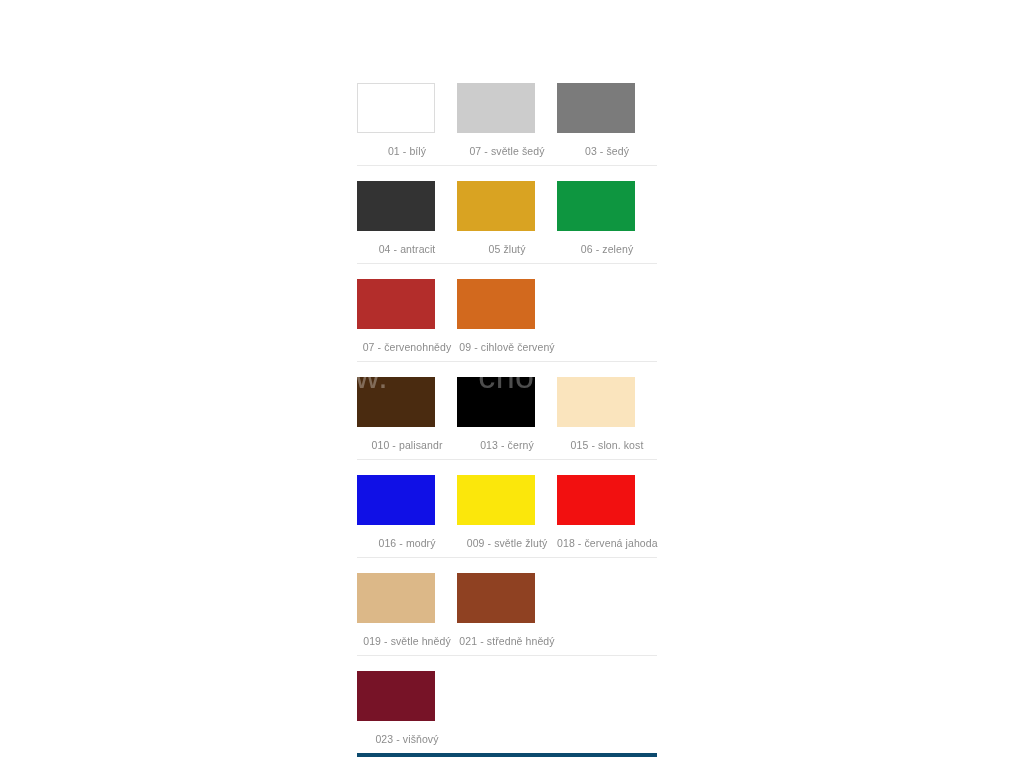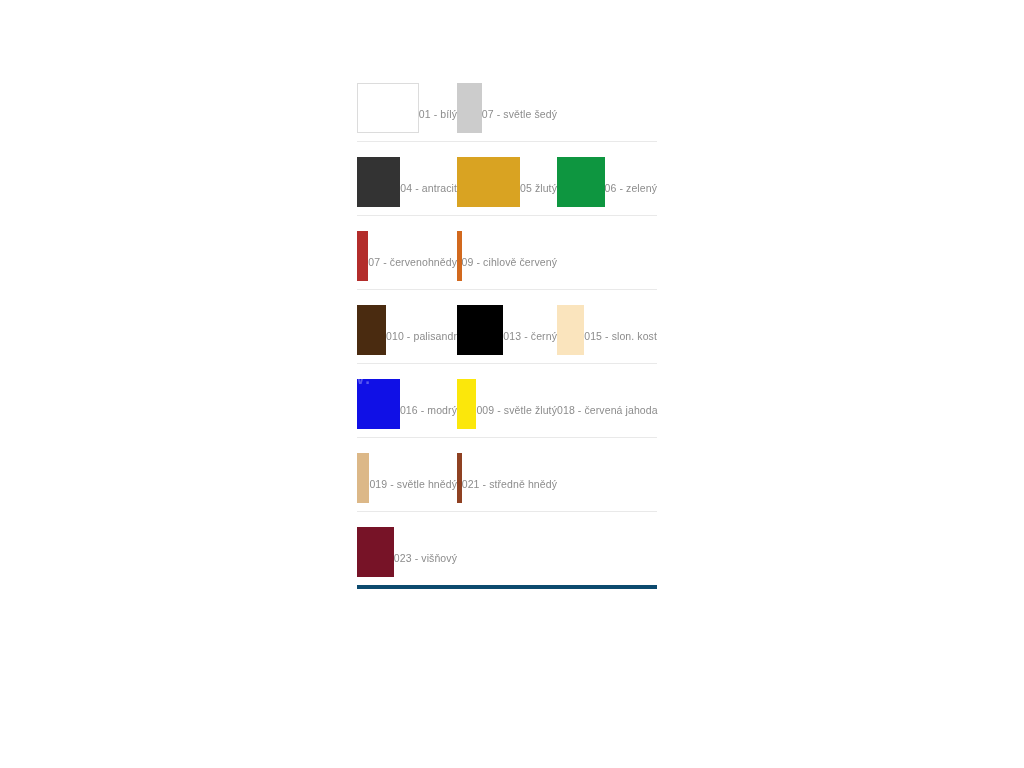--- a/index.html
+++ b/index.html
@@ -31,22 +31,21 @@
   .swatch-row:last-child {
     border-bottom: 4px solid #0c4a6e;
   }
 
   .swatch-cell {
     width: 100px;
     box-sizing: border-box;
     padding-top: 15px;
     padding-bottom: 8px;
     display: flex;
-    flex-direction: row;
-    align-items: center;
+    flex-direction: column;
   }
 
   .swatch-chip {
     width: 78px;
     height: 50px;
     display: block;
   }
   .swatch-chip.bordered {
     width: 76px;
     height: 48px;
@@ -72,21 +71,21 @@
   #watermark {
     position: absolute;
     left: 330px;
     top: 356px;
     width: 372px;
     height: 40px;
     pointer-events: none;
     display: flex;
     align-items: center;
     justify-content: space-between;
-    font-size: 24px;
+    font-size: 34px;
     line-height: 40px;
     color: #ffffff;
     opacity: 0.30;
     letter-spacing: 0.5px;
     white-space: nowrap;
     overflow: hidden;
   }
   #watermark span { display: block; }
 </style>
 </head>
@@ -94,20 +93,24 @@
 
 <div id="swatch-grid">
     <div class="swatch-row">
       <div class="swatch-cell">
         <div class="swatch-chip bordered" style="background-color: rgb(255, 255, 255);"></div>
         <div class="swatch-label">01 - bílý</div>
       </div>
       <div class="swatch-cell">
         <div class="swatch-chip" style="background-color: rgb(204, 204, 204);"></div>
         <div class="swatch-label">07 - světle šedý</div>
+      </div>
+      <div class="swatch-cell">
+        <div class="swatch-chip" style="background-color: rgb(123, 123, 123);"></div>
+        <div class="swatch-label">03 - šedý</div>
       </div>
     </div>
     <div class="swatch-row">
       <div class="swatch-cell">
         <div class="swatch-chip" style="background-color: rgb(51, 51, 51);"></div>
         <div class="swatch-label">04 - antracit</div>
       </div>
       <div class="swatch-cell">
         <div class="swatch-chip" style="background-color: rgb(217, 163, 34);"></div>
         <div class="swatch-label">05 žlutý</div>

